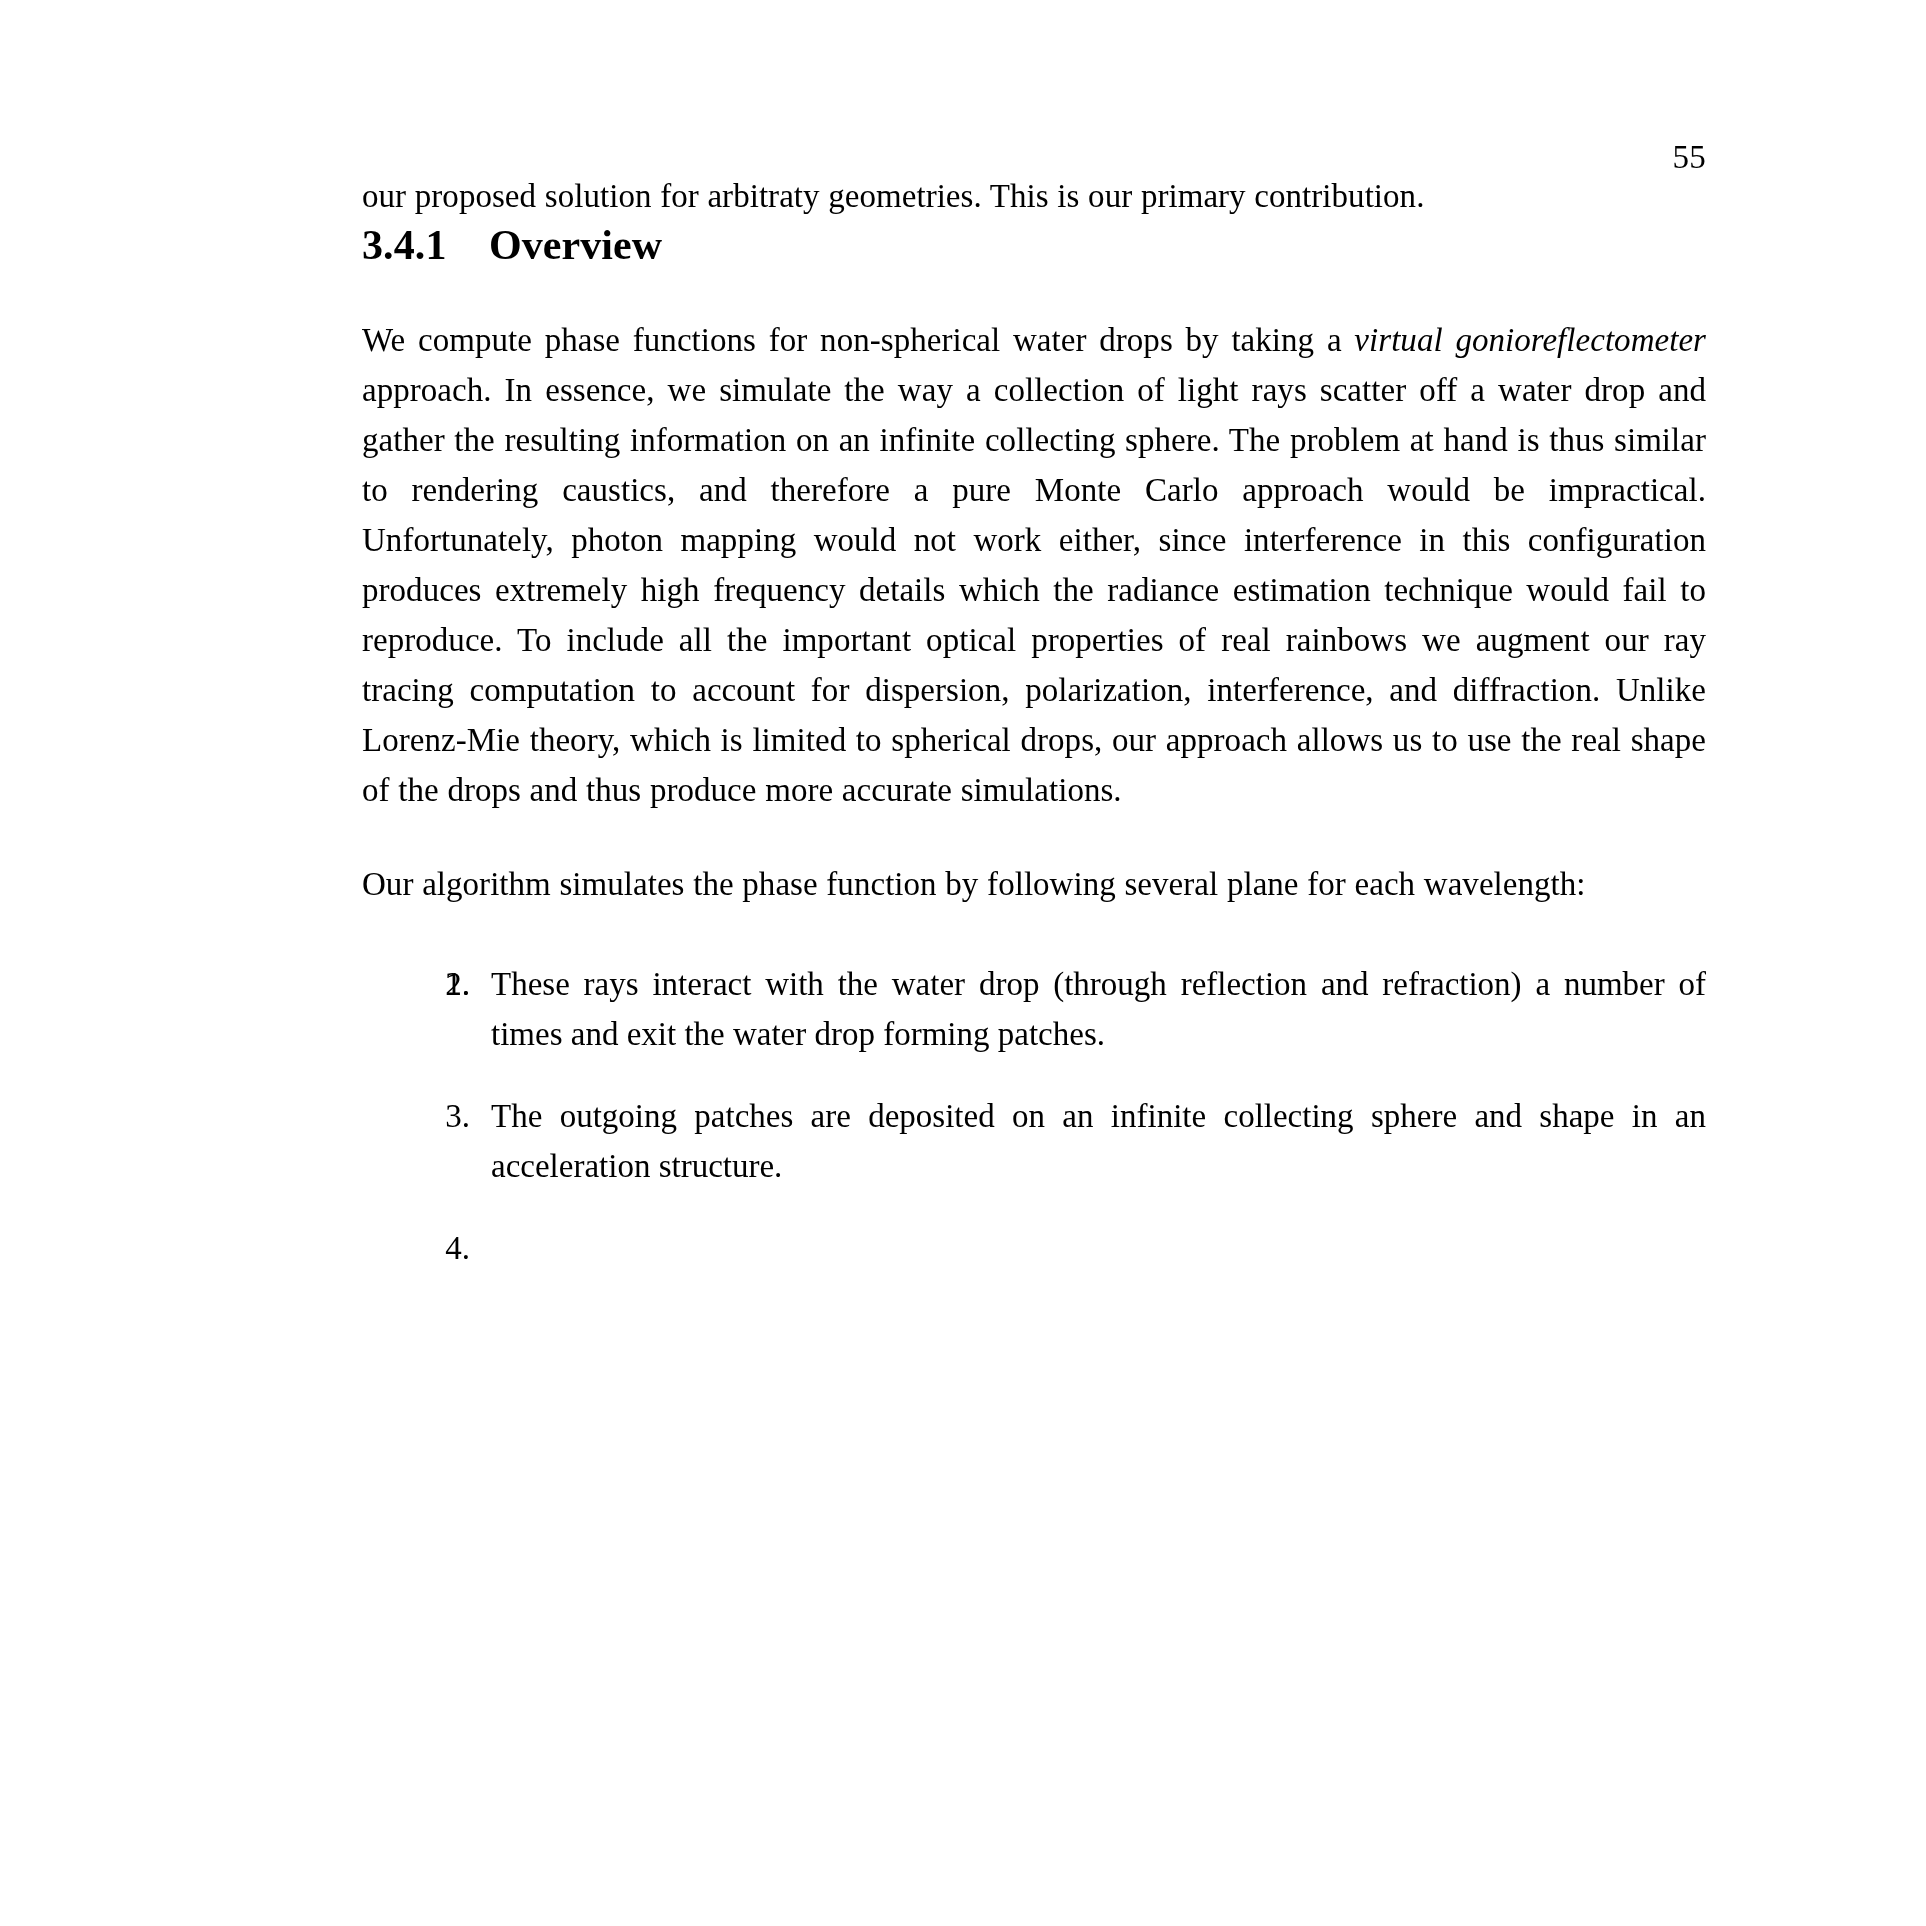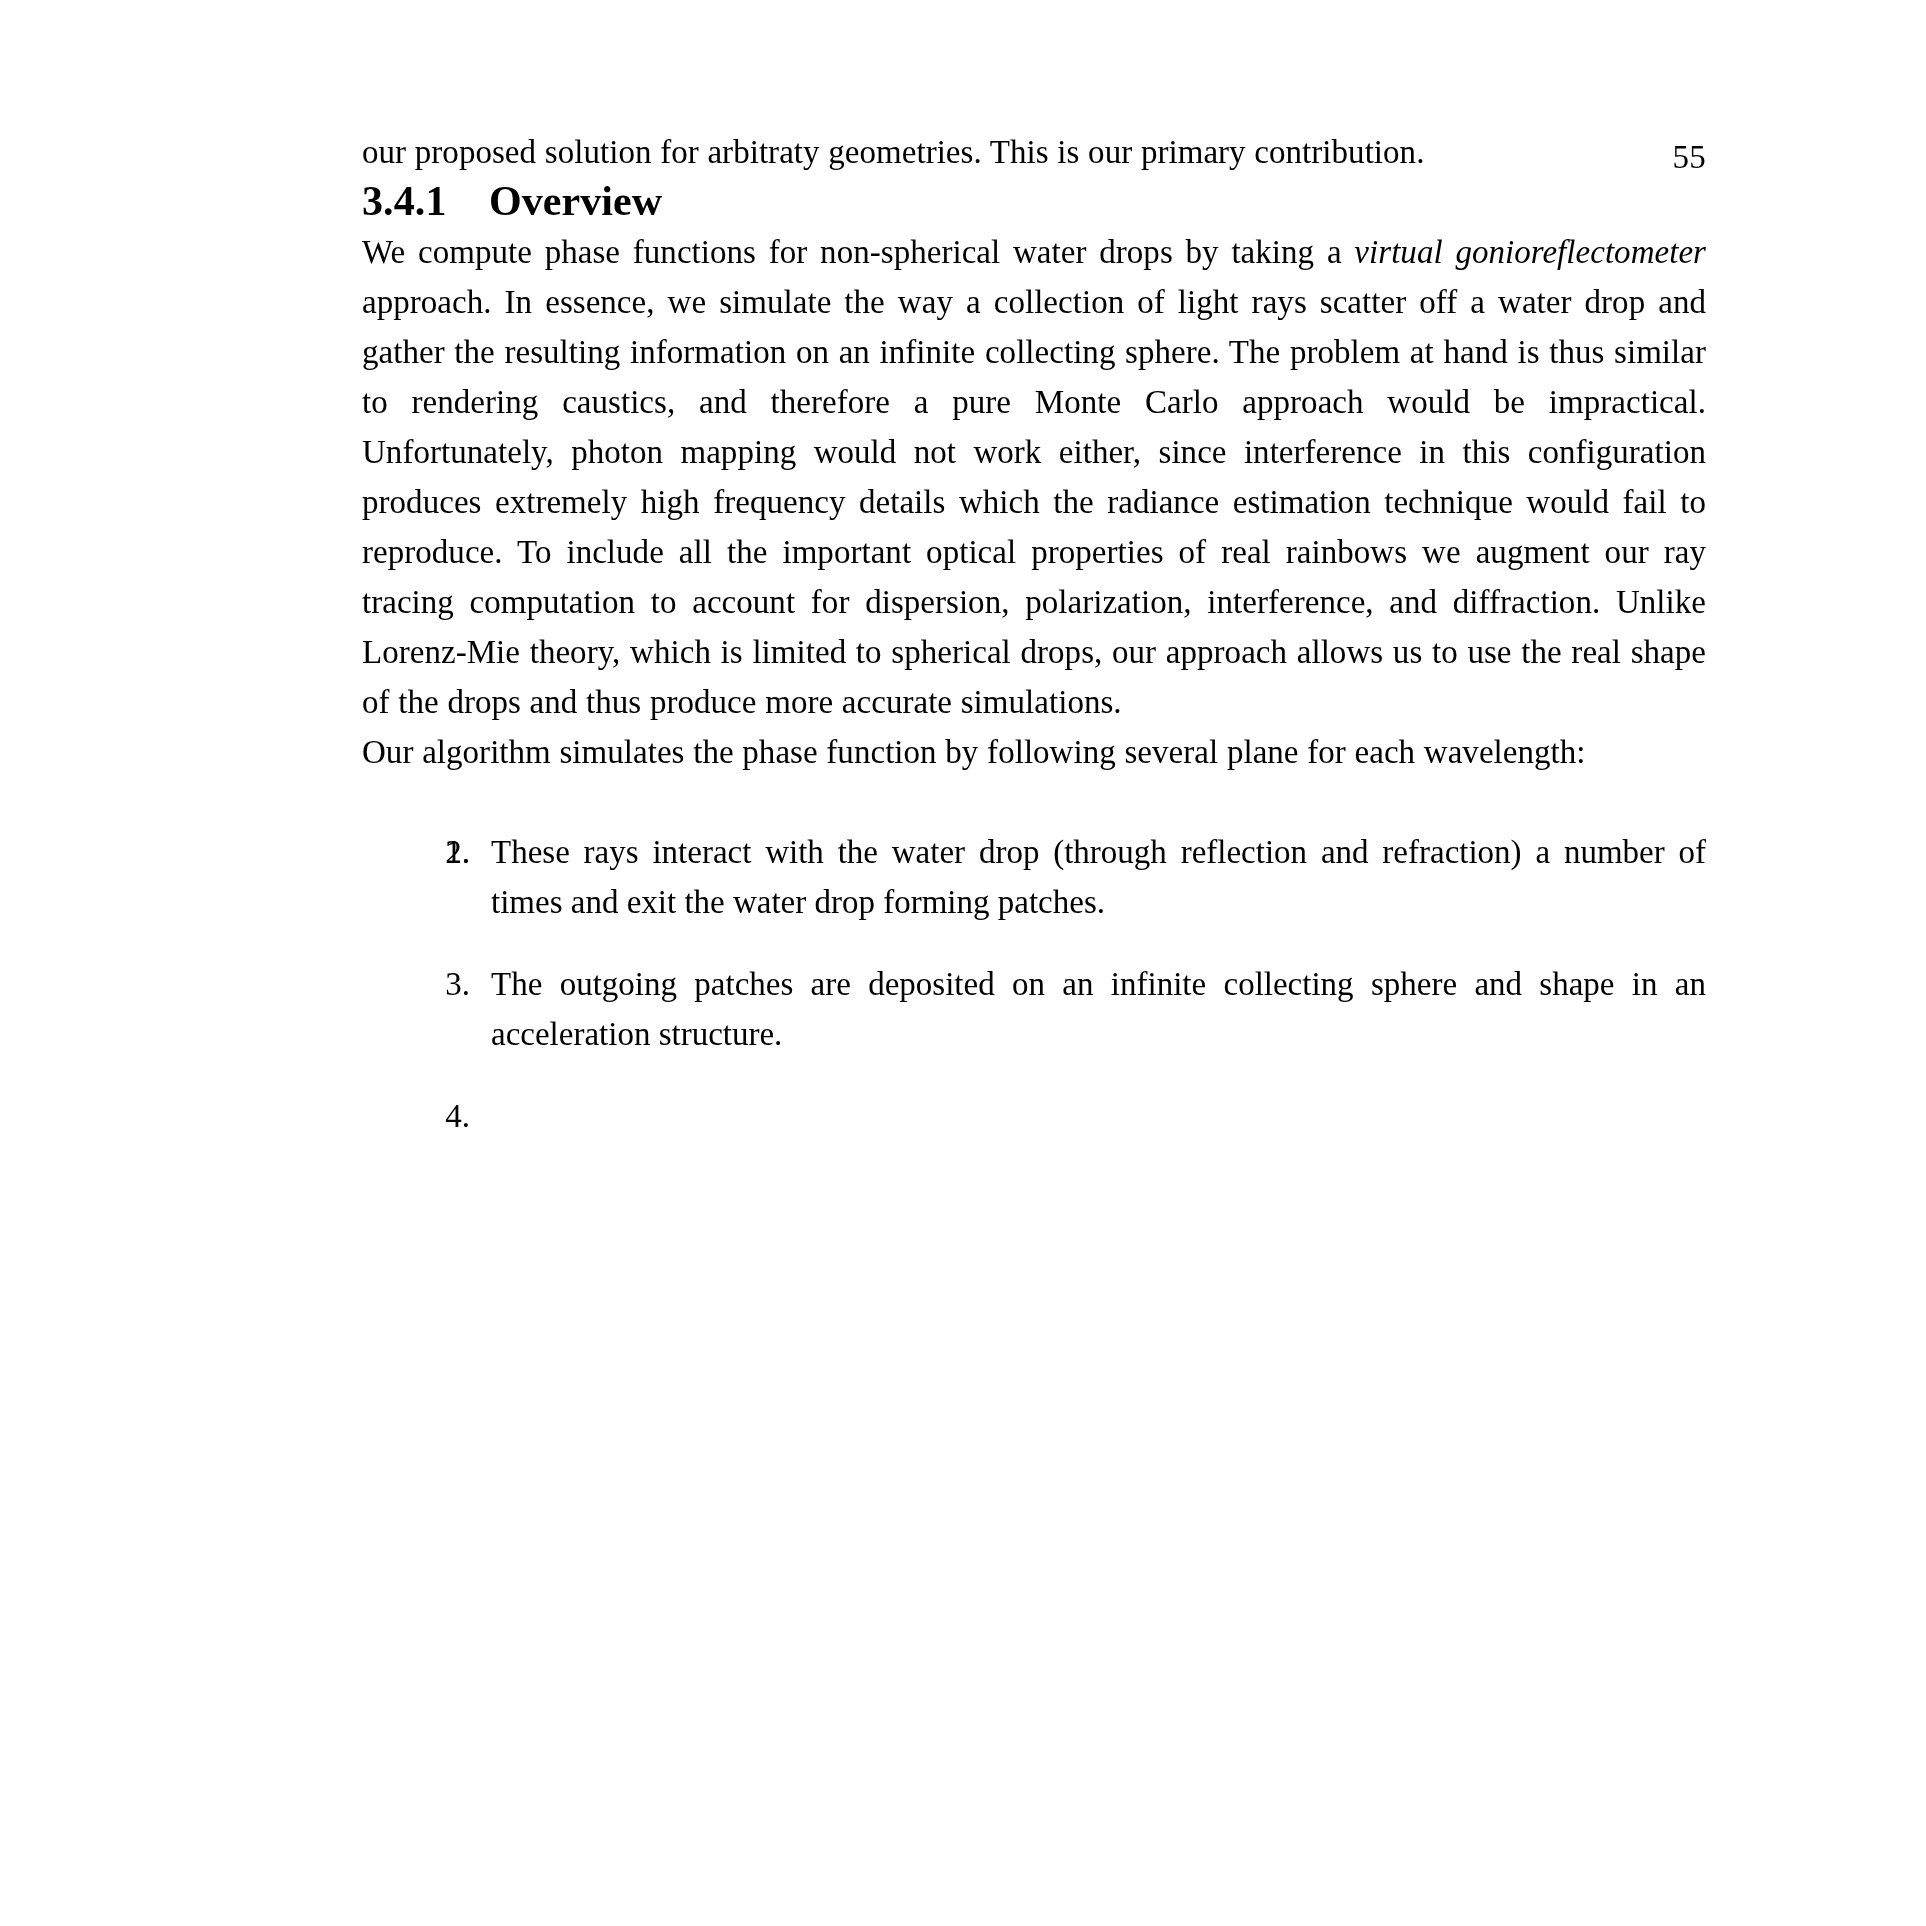--- a/index.html
+++ b/index.html
@@ -50,21 +50,21 @@
     margin: 0;
     font-size: 33px;
     line-height: 50px;
     text-align: justify;
     text-justify: inter-word;
     letter-spacing: 0.04px;
     word-spacing: 0.4px;
     -webkit-hyphens: none;
     hyphens: none;
   }
-  p.para.nofirstindent { text-indent: 0; }
+  p.para.nofirstindent { text-indent: 0; margin-top: 44px; }
 
   .lead-para { margin-top: 116px; }
 
   
   h2.section-head {
     margin: 0;
     font-size: 42px;
     font-weight: bold;
     line-height: 1.18;
     letter-spacing: 0.1px;

